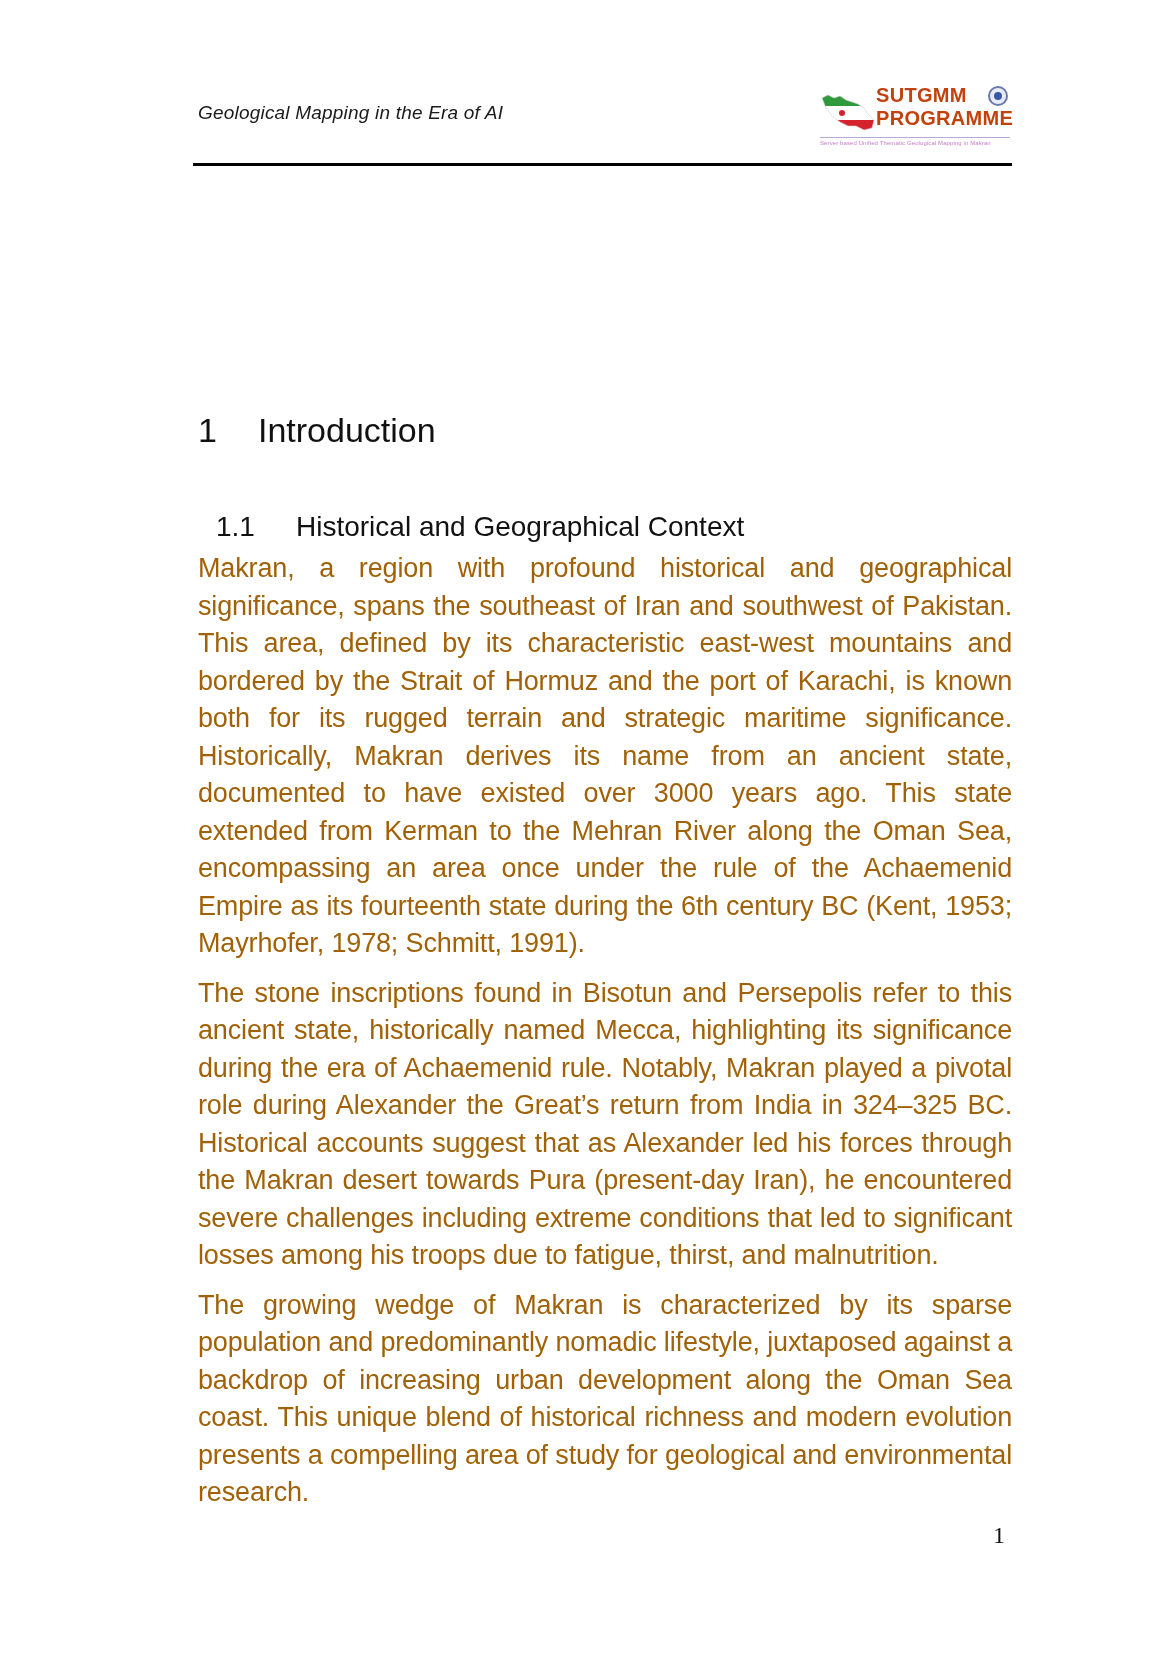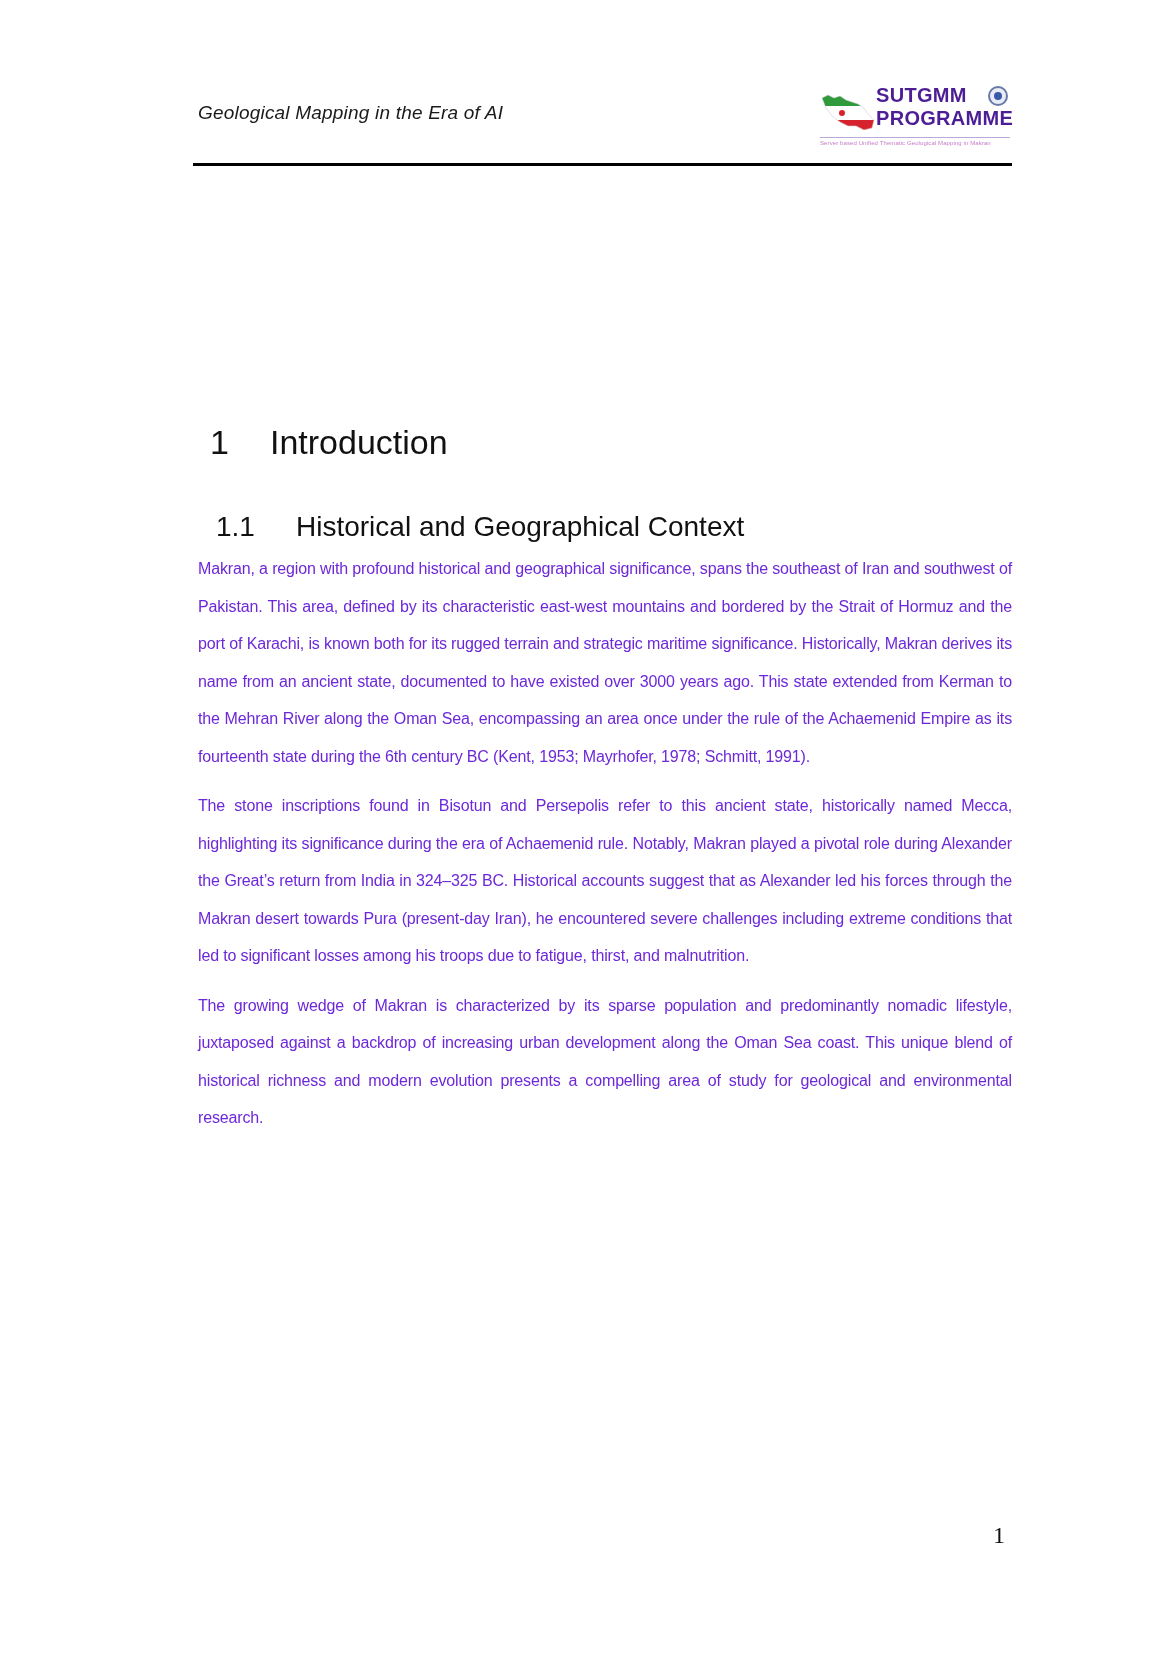--- a/index.html
+++ b/index.html
@@ -53,21 +53,21 @@
       top: 8px;
       width: 56px;
       height: 42px;
     }
     .logo-text {
       position: absolute;
       left: 56px;
       top: 0;
       font-family: "Liberation Sans", sans-serif;
       font-weight: bold;
-      color: #4c1d95;
+      color: #c2410c;
       font-size: 20px;
       line-height: 23px;
       letter-spacing: 0.3px;
     }
     .logo-emblem {
       position: absolute;
       left: 168px;
       top: 2px;
       width: 20px;
       height: 20px;
@@ -103,21 +103,21 @@
       white-space: nowrap;
       letter-spacing: 0.1px;
     }
     .chapter-heading {
       position: absolute;
       left: 198px;
       top: 410px;
       font-size: 34px;
       color: #111111;
       font-weight: normal;
-      margin: 12px;
+      margin: 0;
       line-height: 40px;
     }
     .chapter-heading .num {
       display: inline-block;
       width: 60px;
     }
     .section-heading {
       position: absolute;
       left: 198px;
       top: 492px;
@@ -132,24 +132,24 @@
       width: 80px;
     }
     .body-text {
       position: absolute;
       left: 198px;
       top: 550px;
       width: 814px;
     }
     .body-text p {
       margin: 0 0 12px 0;
-      font-size: 16px;
+      font-size: 27px;
       line-height: 37.5px;
       text-align: justify;
-      color: #6d28d9;
+      color: #a16207;
       letter-spacing: -0.15px;
     }
     .page-number {
       position: absolute;
       left: 993px;
       top: 1522px;
       font-family: "Liberation Serif", "DejaVu Serif", serif;
       font-size: 24px;
       color: #111111;
     }

